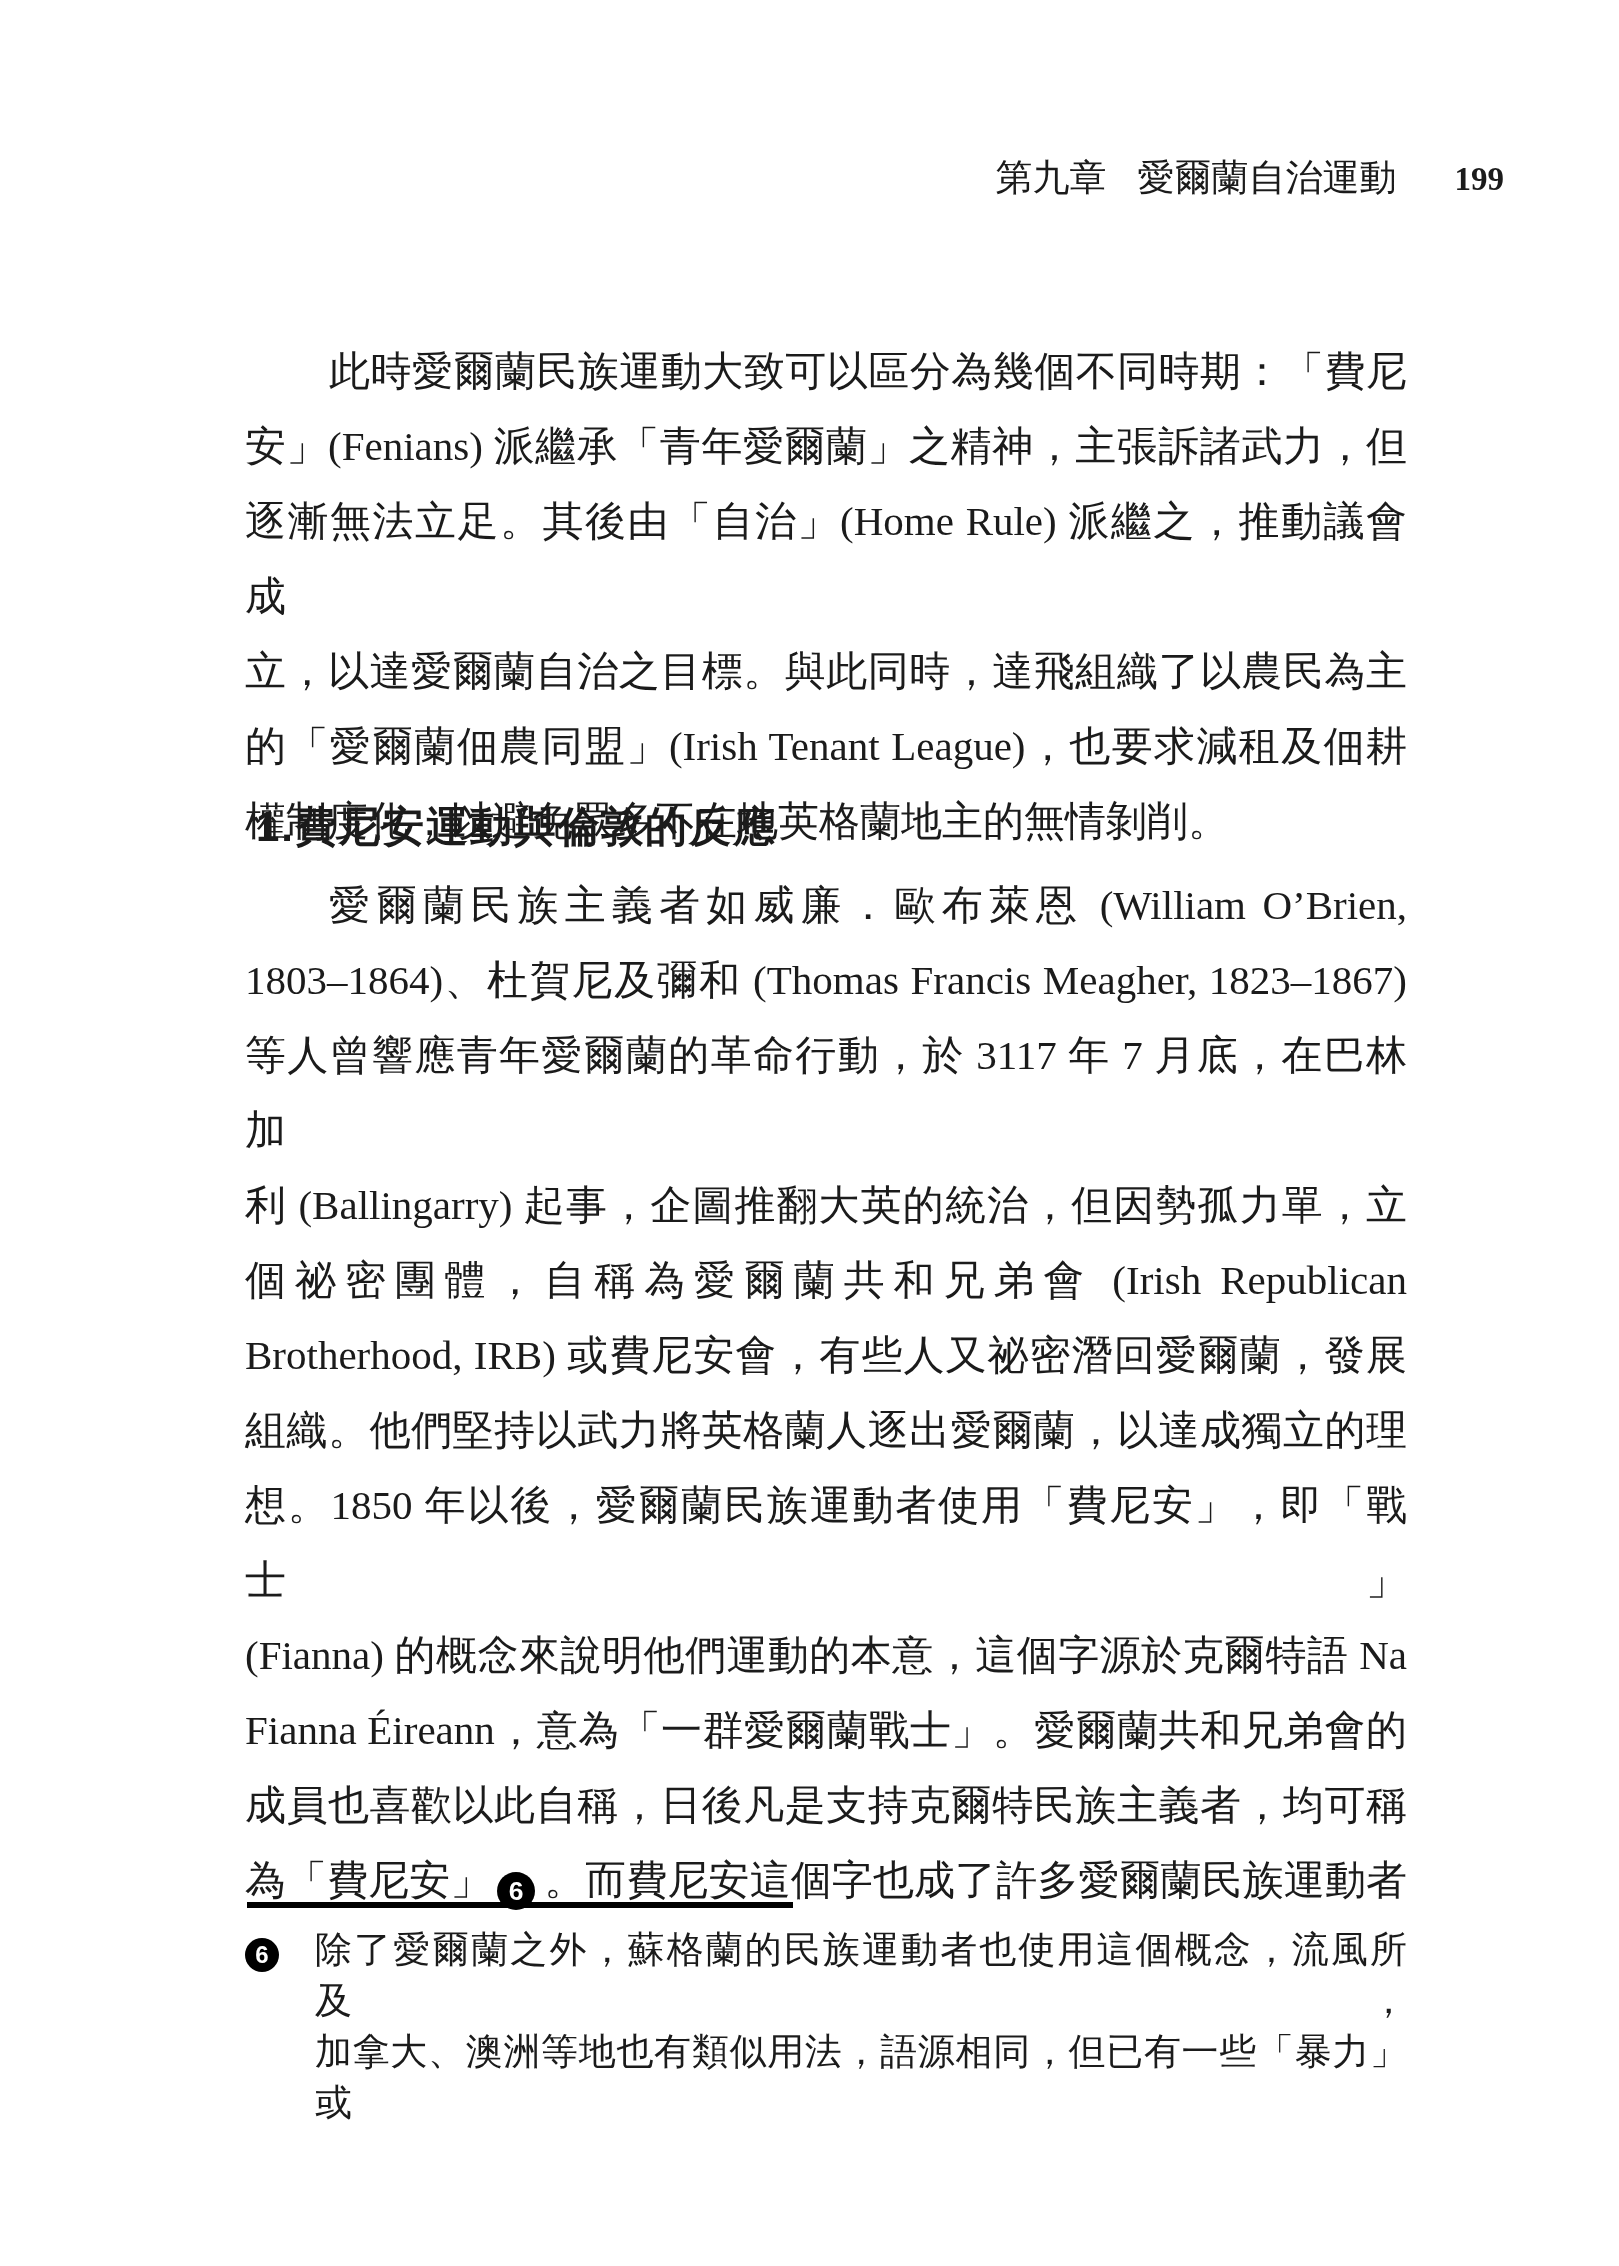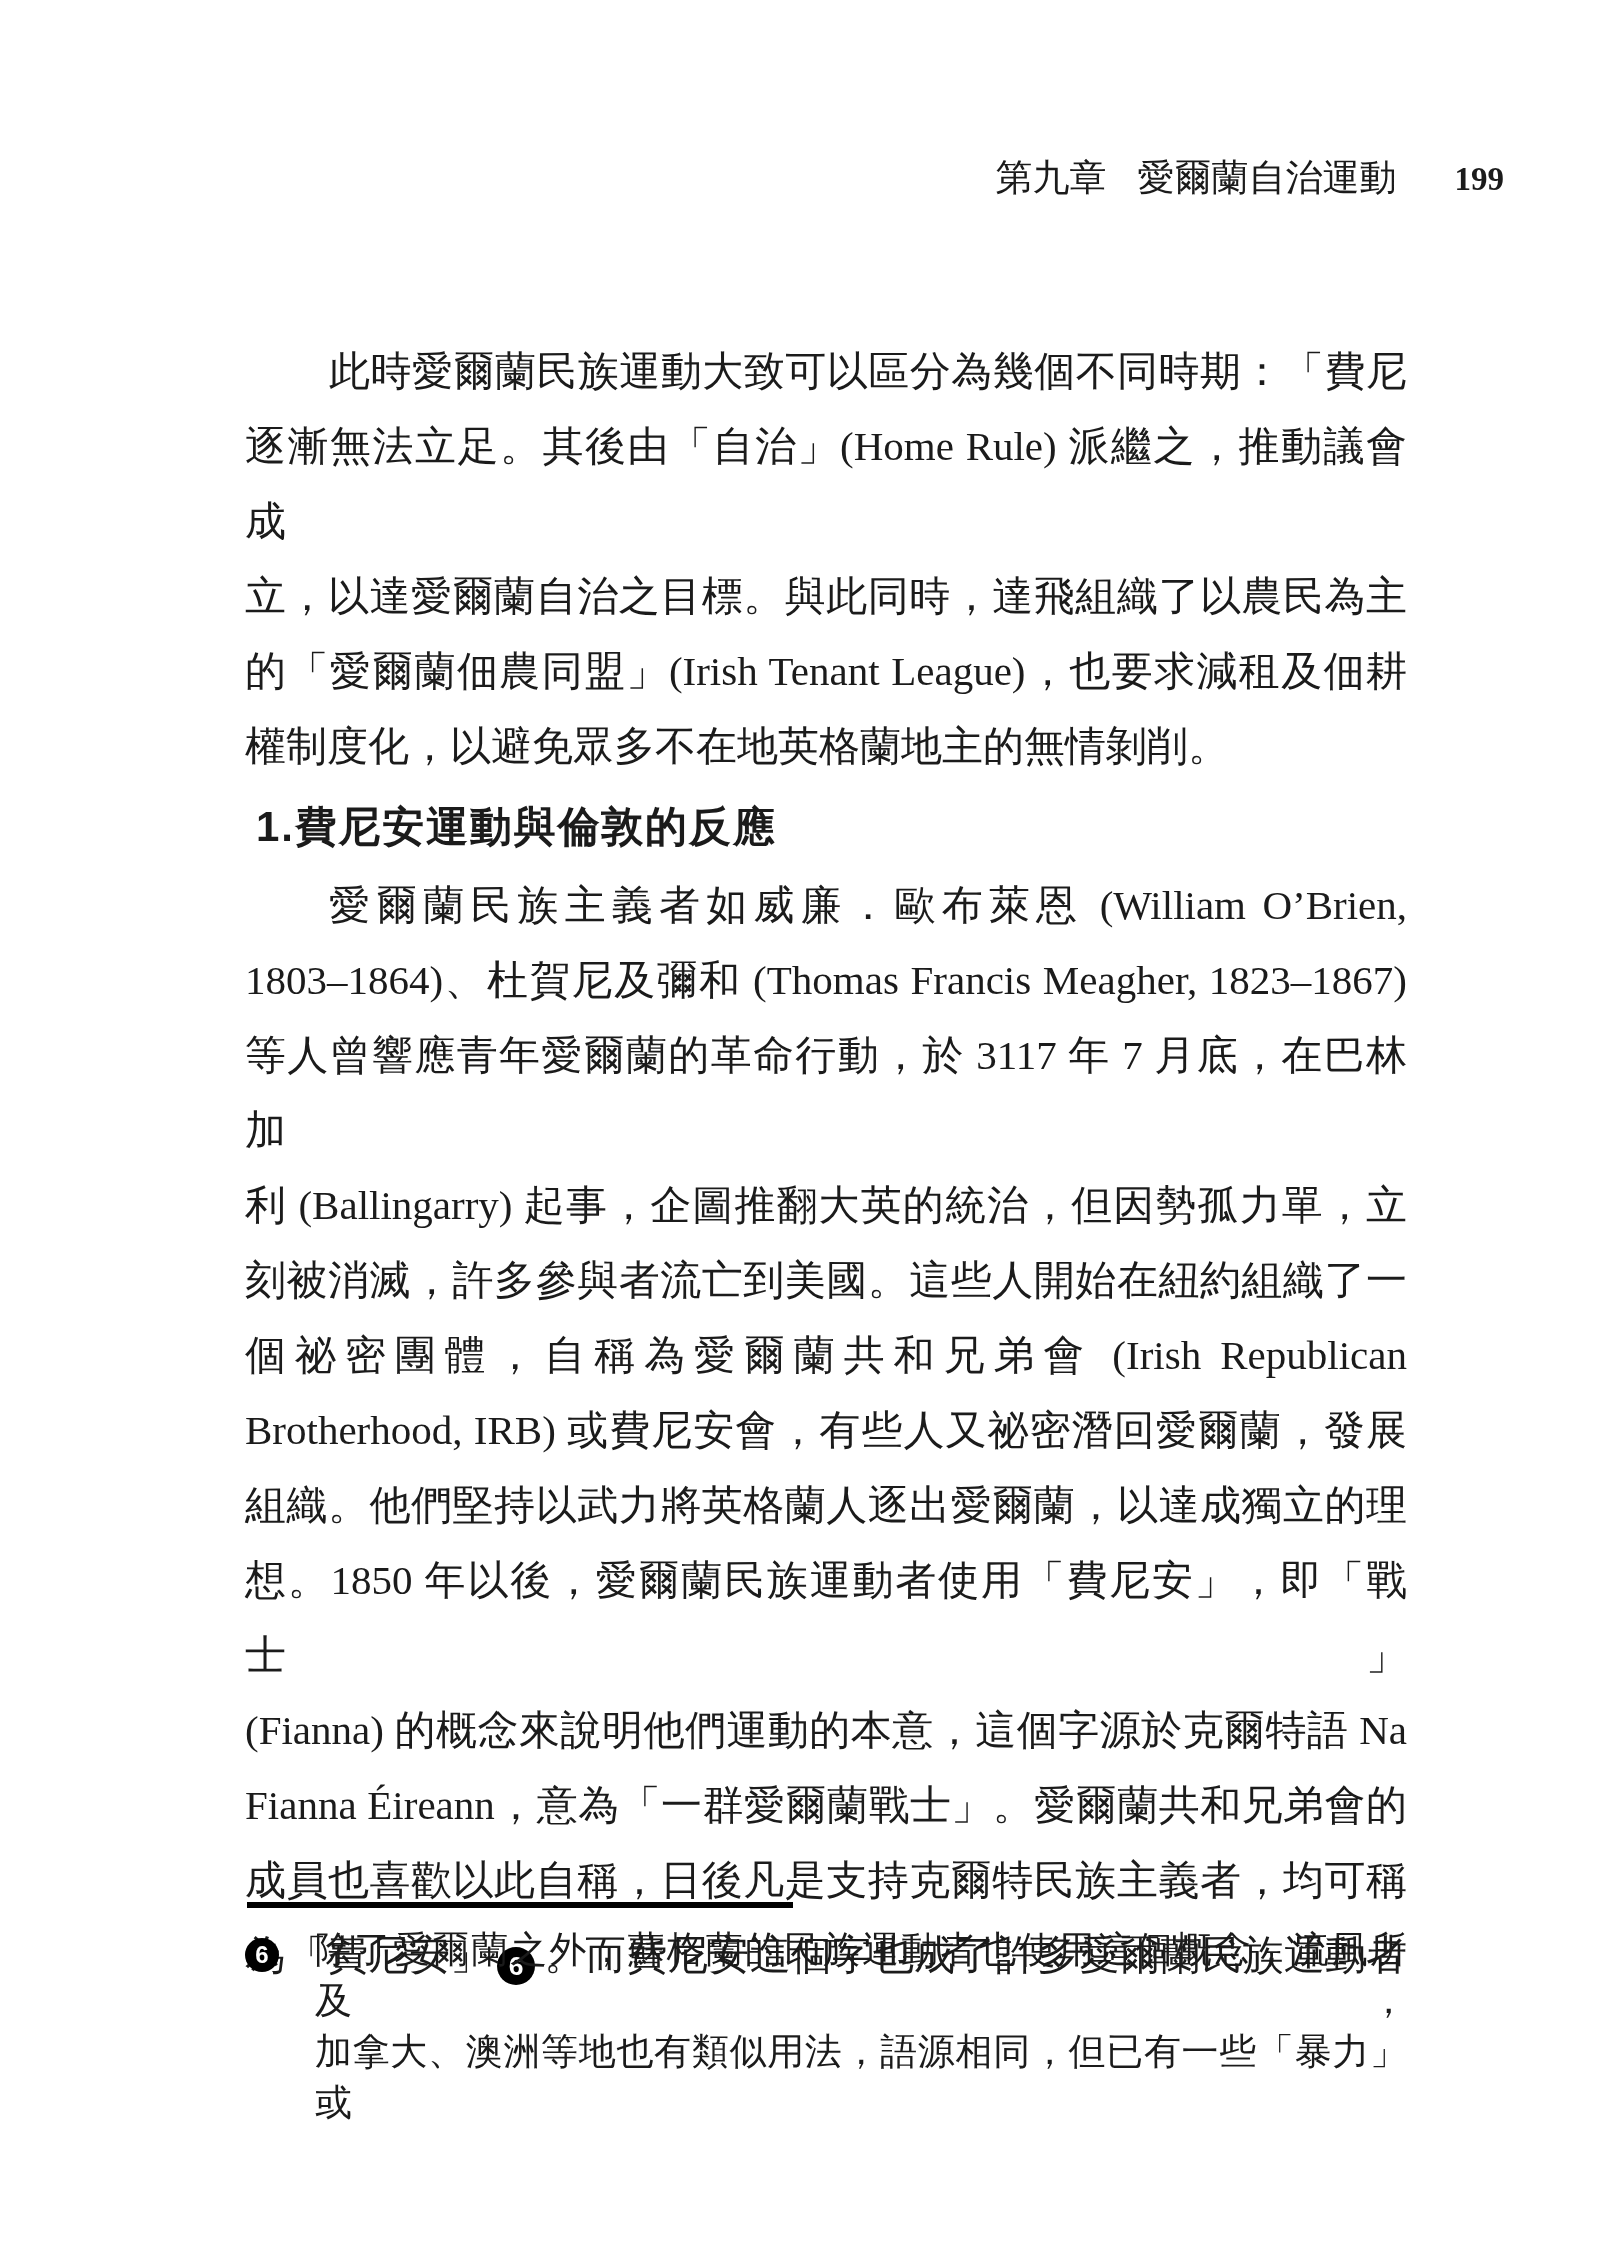--- a/index.html
+++ b/index.html
@@ -116,34 +116,34 @@
 <body>
 
 <div class="page">
 
   <div class="running-header">
     <span class="chapter">第九章</span><span class="title">愛爾蘭自治運動</span><span class="folio">199</span>
   </div>
 
   <div class="para para-1">
       <div class="line indent">此時愛爾蘭民族運動大致可以區分為幾個不同時期：「費尼</div>
+      <div class="line">安」(Fenians) 派繼承「青年愛爾蘭」之精神，主張訴諸武力，但</div>
       <div class="line">逐漸無法立足。其後由「自治」(Home Rule) 派繼之，推動議會成</div>
       <div class="line">立，以達愛爾蘭自治之目標。與此同時，達飛組織了以農民為主</div>
       <div class="line">的「愛爾蘭佃農同盟」(Irish Tenant League)，也要求減租及佃耕</div>
       <div class="line flush">權制度化，以避免眾多不在地英格蘭地主的無情剝削。</div>
     </div>
 
   <div class="section-heading">1.費尼安運動與倫敦的反應</div>
 
   <div class="para para-2">
       <div class="line indent">愛爾蘭民族主義者如威廉．歐布萊恩 (William O’Brien,</div>
       <div class="line">1803–1864)、杜賀尼及彌和 (Thomas Francis Meagher, 1823–1867)</div>
       <div class="line">等人曾響應青年愛爾蘭的革命行動，於 3117 年 7 月底，在巴林加</div>
       <div class="line">利 (Ballingarry) 起事，企圖推翻大英的統治，但因勢孤力單，立</div>
-      <div class="line">刻被消滅，許多參與者流亡到美國。這些人開始在紐約組織了一</div>
       <div class="line">個祕密團體，自稱為愛爾蘭共和兄弟會 (Irish Republican</div>
       <div class="line">Brotherhood, IRB) 或費尼安會，有些人又祕密潛回愛爾蘭，發展</div>
       <div class="line">組織。他們堅持以武力將英格蘭人逐出愛爾蘭，以達成獨立的理</div>
       <div class="line">想。1850 年以後，愛爾蘭民族運動者使用「費尼安」，即「戰士」</div>
       <div class="line">(Fianna) 的概念來說明他們運動的本意，這個字源於克爾特語 Na</div>
       <div class="line">Fianna Éireann，意為「一群愛爾蘭戰士」。愛爾蘭共和兄弟會的</div>
       <div class="line">成員也喜歡以此自稱，日後凡是支持克爾特民族主義者，均可稱</div>
       <div class="line">為「費尼安」<span class="fnref">6</span>。而費尼安這個字也成了許多愛爾蘭民族運動者</div>
     </div>
 

